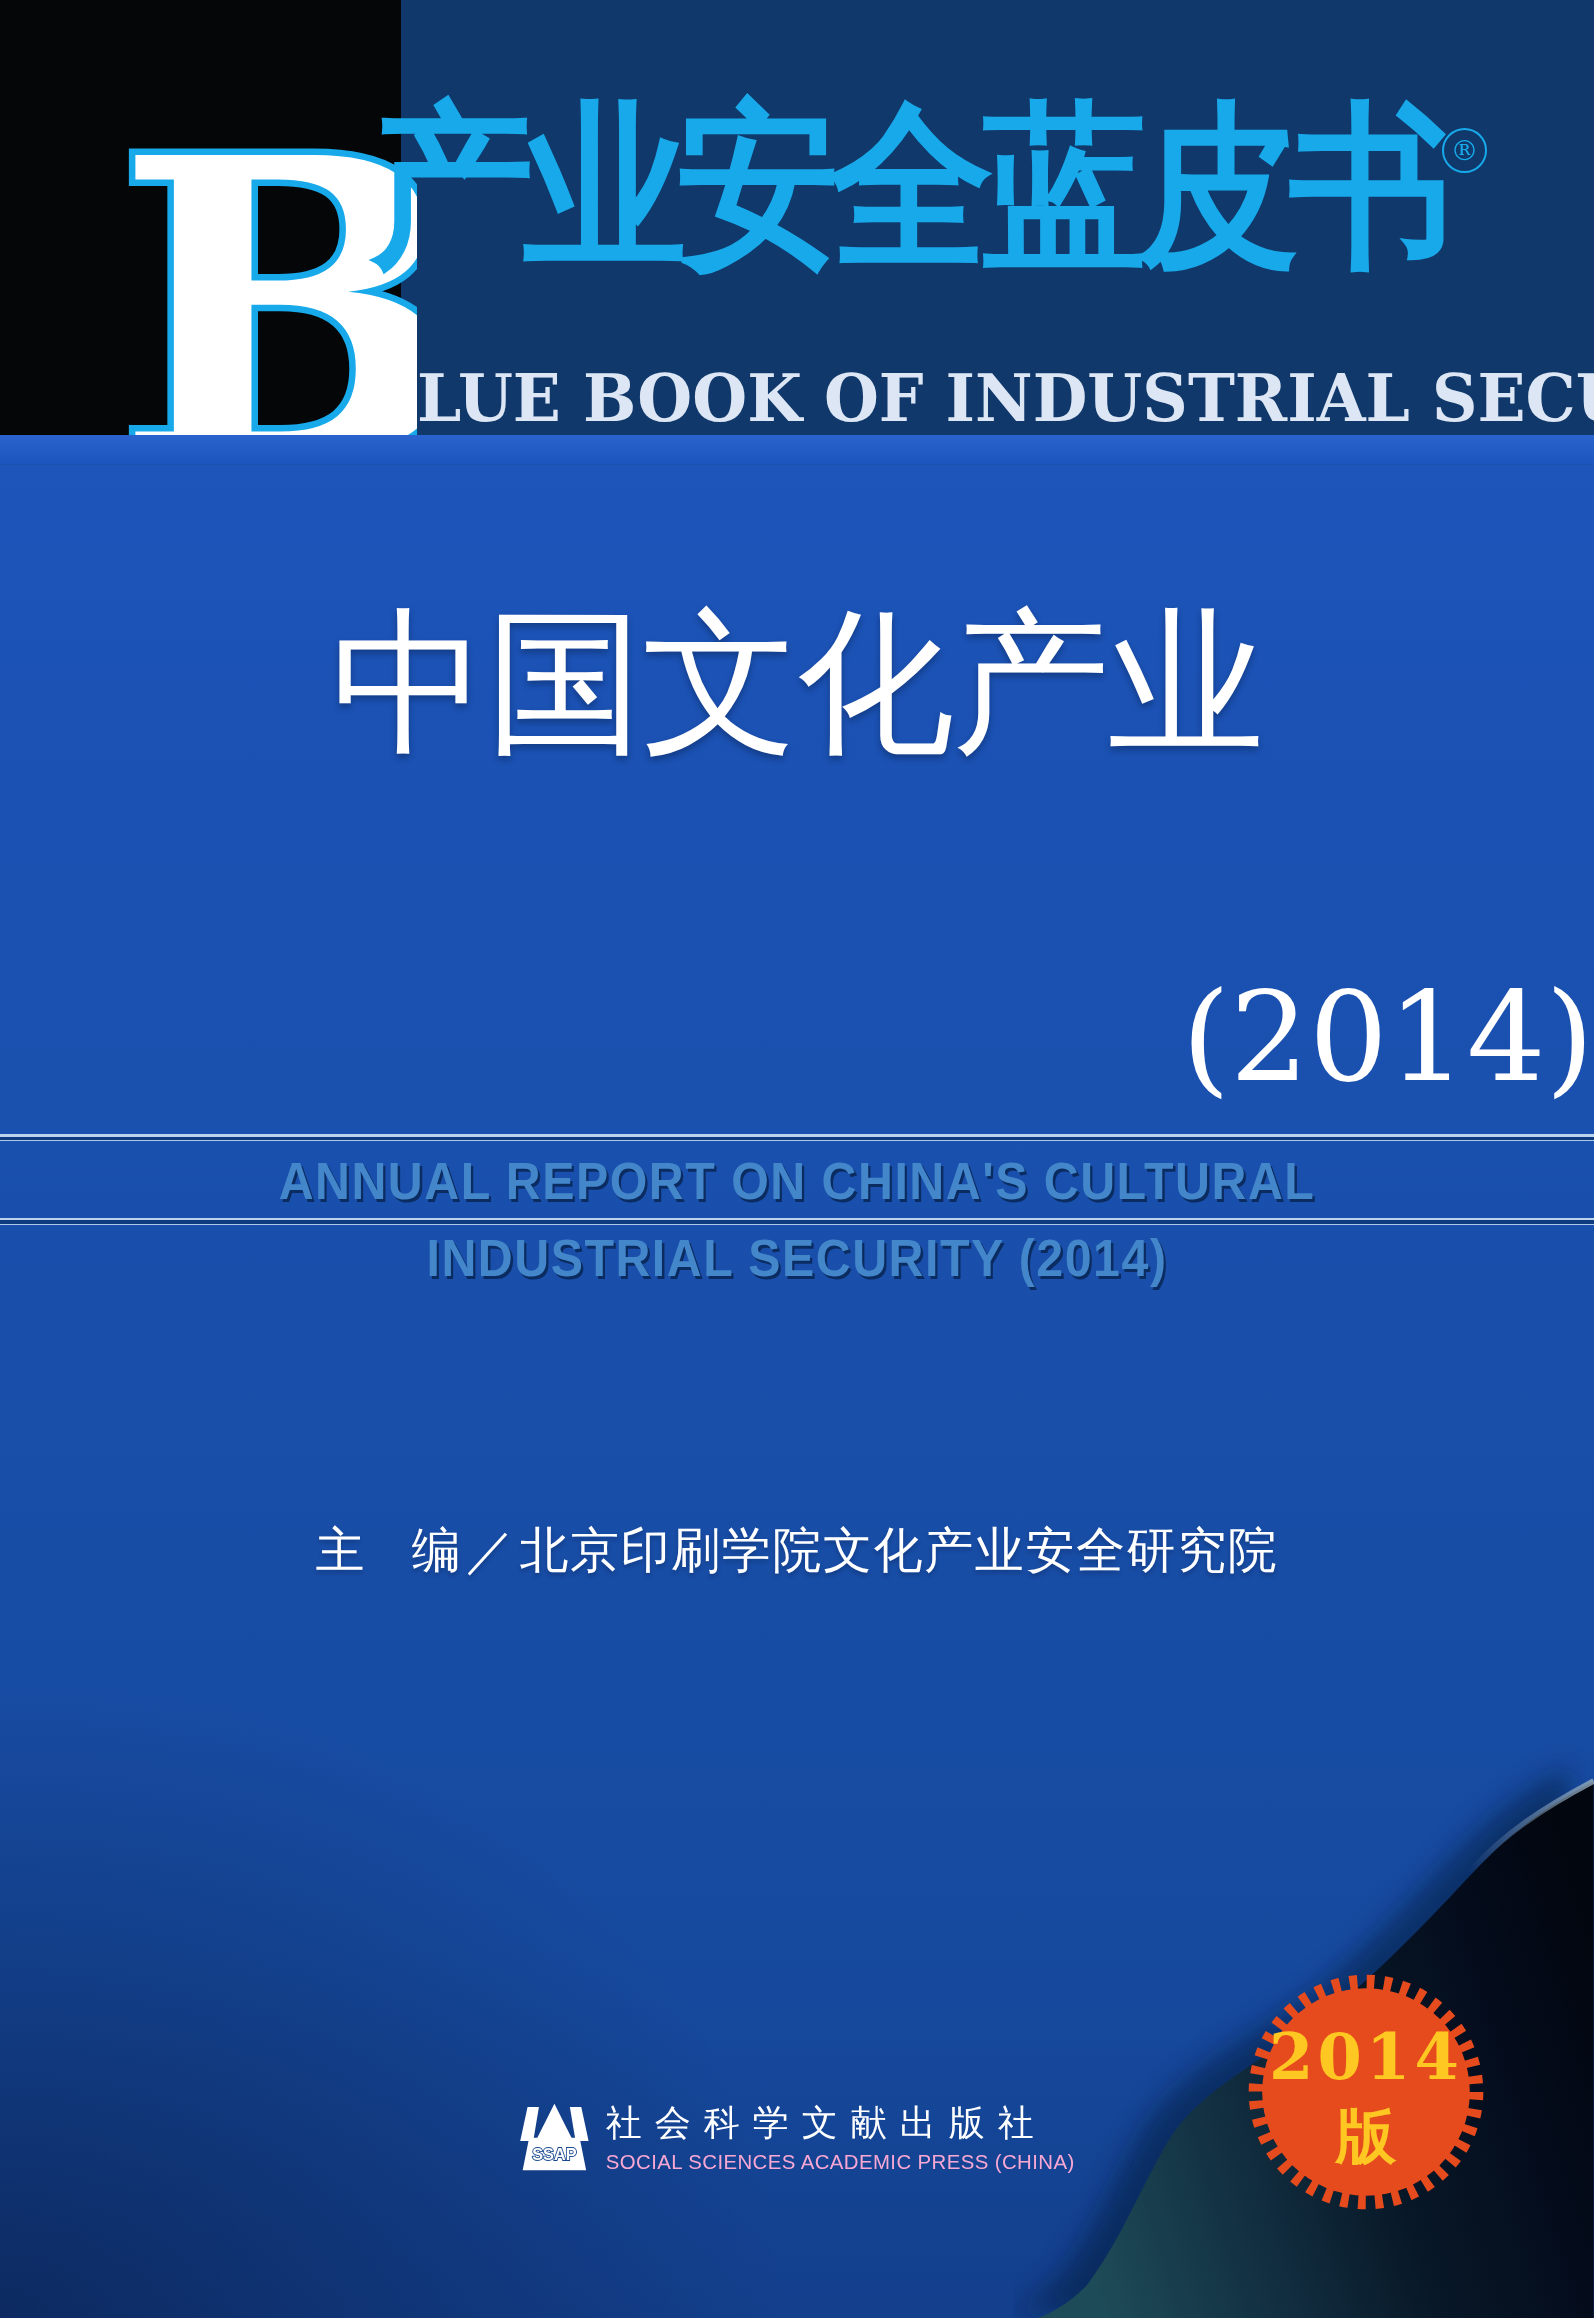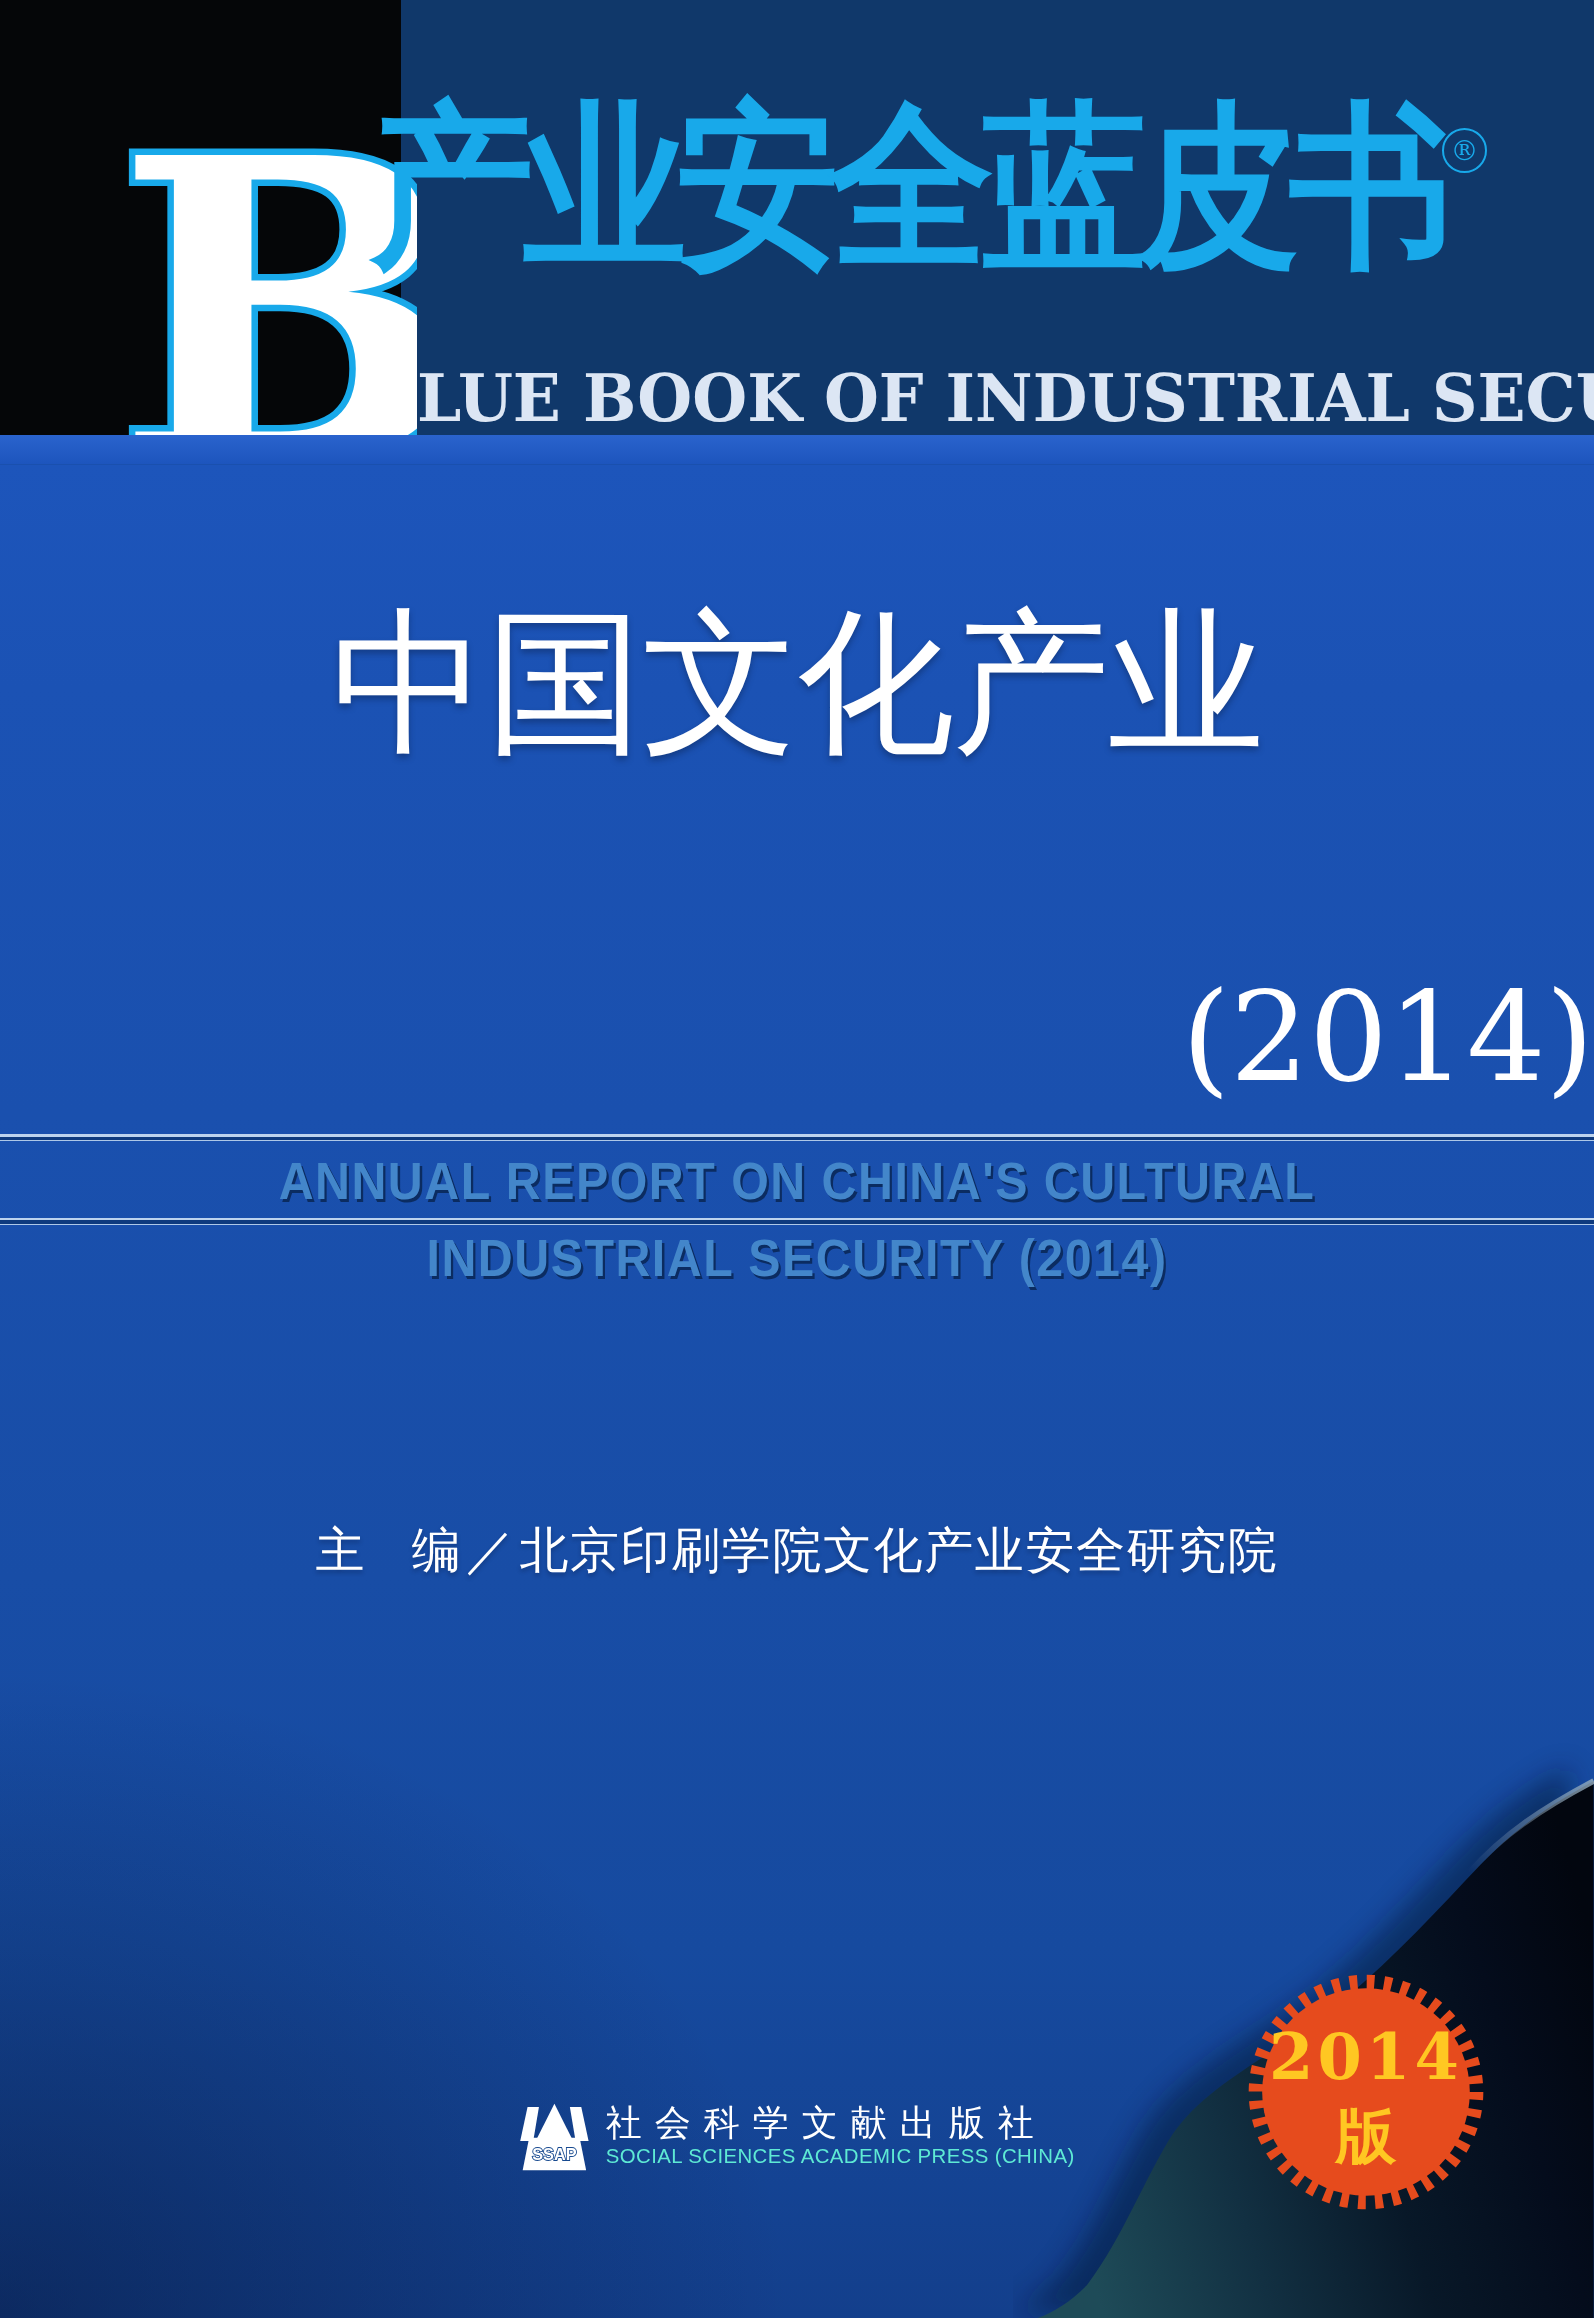--- a/index.html
+++ b/index.html
@@ -91,28 +91,28 @@
     text-shadow:0 2.5px 4.1px rgba(6,20,50,.3);
   }
   .editor-line .role2{margin-left:47px;}
   .editor-line .sep{margin:0 4.9px;}
   .editor-line .institution{letter-spacing:1.6px;}
   
   .publisher{
     position:absolute;top:2100px;left:50%;transform:translateX(-50%);
     display:flex;align-items:flex-start;gap:16.4px;white-space:nowrap;
   }
-  .publisher-text{display:flex;flex-direction:column;gap:5px;}
+  .publisher-text{display:flex;flex-direction:column;gap:11px;}
   .publisher-cn{
     font-family:"Liberation Sans","DejaVu Sans",sans-serif;
     color:#fff;font-size:36px;letter-spacing:13px;line-height:1;margin-top:4.9px;
   }
   .publisher-en{
     font-family:"Liberation Sans","DejaVu Sans",sans-serif;
-    color:#5eead4;font-size:20.4px;letter-spacing:0.4px;line-height:1;
+    color:#f9a8d4;font-size:20.4px;letter-spacing:0.4px;line-height:1;
   }
   
   .curl-svg{position:absolute;left:1013px;top:1709px;}
   .badge-svg{position:absolute;left:1245px;top:1971px;}
   .badge-year{font-family:"DejaVu Serif","Liberation Serif",serif;font-weight:bold;letter-spacing:5px;}
   .badge-edition{font-family:"DejaVu Serif","Liberation Serif",serif;font-weight:bold;}
 </style>
 </head>
 <body>
 

